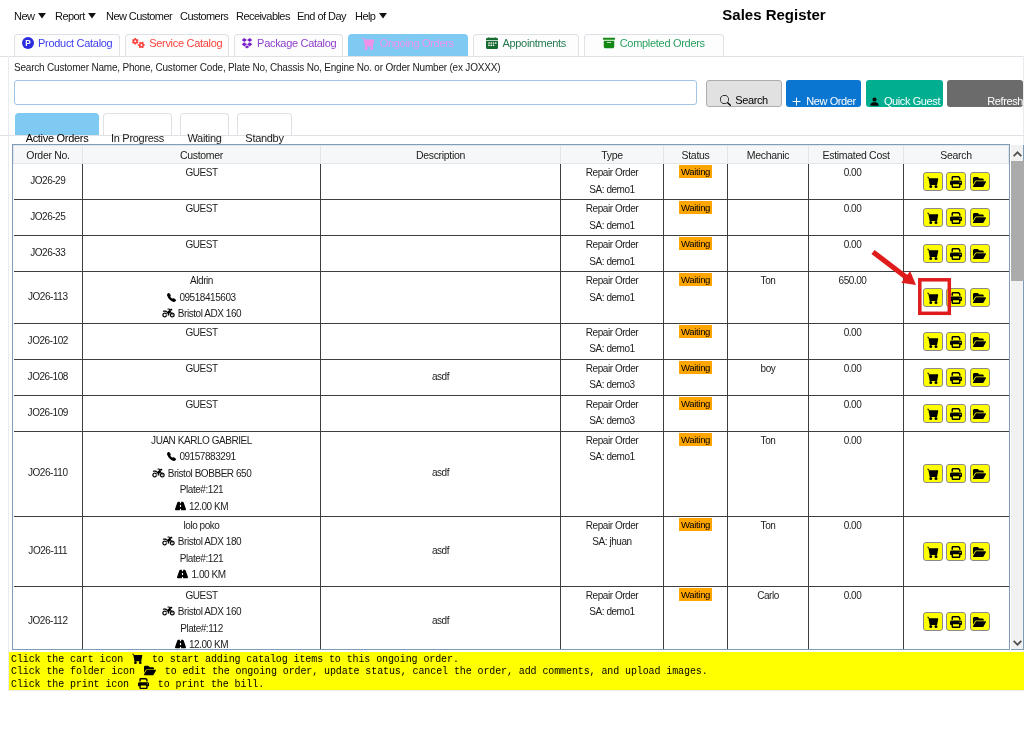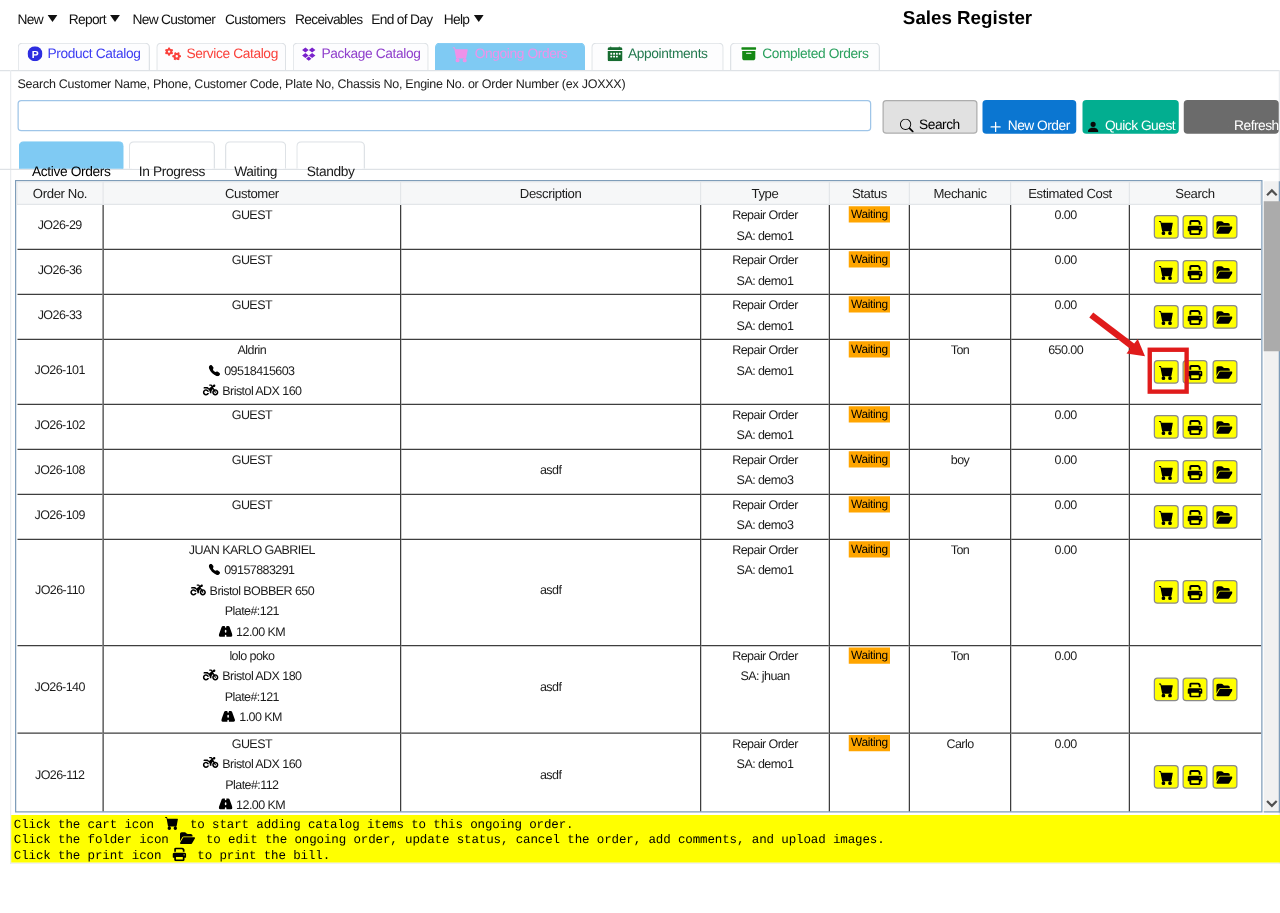--- a/index.html
+++ b/index.html
@@ -90,21 +90,21 @@
 <div class="tab active" style="left:348px;width:120px;">
  <svg width="13" height="13" viewBox="0 0 16 16" fill="#ee92e9">
       <path d="M0 1.5A.5.5 0 0 1 .5 1H2a.5.5 0 0 1 .485.379L2.89 3H14.5a.5.5 0 0 1 .491.592l-1.5 8A.5.5 0 0 1 13 12H4a.5.5 0 0 1-.491-.408L2.01 3.607 1.61 2H.5a.5.5 0 0 1-.5-.5zM5 12a2 2 0 1 0 0 4 2 2 0 0 0 0-4zm7 0a2 2 0 1 0 0 4 2 2 0 0 0 0-4z"></path>
     </svg>
  Ongoing Orders</div>
 <div class="tab" style="left:473px;width:106px;color:#247a50">
  <svg width="12" height="12" viewBox="0 0 16 16" fill="#166b30">
       <path d="M4 .5a.5.5 0 0 0-1 0V1H2a2 2 0 0 0-2 2v1h16V3a2 2 0 0 0-2-2h-1V.5a.5.5 0 0 0-1 0V1H4V.5zM16 14V5H0v9a2 2 0 0 0 2 2h12a2 2 0 0 0 2-2zM3.5 7h1a.5.5 0 0 1 .5.5v1a.5.5 0 0 1-.5.5h-1a.5.5 0 0 1-.5-.5v-1a.5.5 0 0 1 .5-.5zm3 0h1a.5.5 0 0 1 .5.5v1a.5.5 0 0 1-.5.5h-1a.5.5 0 0 1-.5-.5v-1a.5.5 0 0 1 .5-.5zm3 0h1a.5.5 0 0 1 .5.5v1a.5.5 0 0 1-.5.5h-1a.5.5 0 0 1-.5-.5v-1a.5.5 0 0 1 .5-.5zm3 0h1a.5.5 0 0 1 .5.5v1a.5.5 0 0 1-.5.5h-1a.5.5 0 0 1-.5-.5v-1a.5.5 0 0 1 .5-.5zm-9 3h1a.5.5 0 0 1 .5.5v1a.5.5 0 0 1-.5.5h-1a.5.5 0 0 1-.5-.5v-1a.5.5 0 0 1 .5-.5zm3 0h1a.5.5 0 0 1 .5.5v1a.5.5 0 0 1-.5.5h-1a.5.5 0 0 1-.5-.5v-1a.5.5 0 0 1 .5-.5zm3 0h1a.5.5 0 0 1 .5.5v1a.5.5 0 0 1-.5.5h-1a.5.5 0 0 1-.5-.5v-1a.5.5 0 0 1 .5-.5z"></path>
     </svg>
  Appointments</div>
-<div class="tab" style="left:584px;width:120px;color:#2aa05e">
+<div class="tab" style="left:584px;width:140px;color:#2aa05e">
  <svg width="12" height="12" viewBox="0 0 16 16" fill="#148814">
       <path d="M12.643 15C13.979 15 15 13.845 15 12.5V5H1v7.5C1 13.845 2.021 15 3.357 15h9.286zM5.5 7h5a.5.5 0 0 1 0 1h-5a.5.5 0 0 1 0-1zM.8 1a.8.8 0 0 0-.8.8V3a.8.8 0 0 0 .8.8h14.4A.8.8 0 0 0 16 3V1.8a.8.8 0 0 0-.8-.8H.8z"></path>
     </svg>
  Completed Orders</div>
 
 <div class="cbox"></div>
 <div class="slabel">Search Customer Name, Phone, Customer Code, Plate No, Chassis No, Engine No. or Order Number (ex JOXXX)</div>
 <div class="sinput"></div>
 <div class="btn" style="left:706px;width:76px;background:#e1e1e1;border:1px solid #adadad;color:#000;">
  <svg width="11" height="11" viewBox="0 0 16 16" fill="#000">
@@ -178,21 +178,21 @@
             <div style="white-space:nowrap"><span class="abtn"><svg width="12" height="12" viewBox="0 0 16 16" fill="#000">
                   <path d="M0 1.5A.5.5 0 0 1 .5 1H2a.5.5 0 0 1 .485.379L2.89 3H14.5a.5.5 0 0 1 .491.592l-1.5 8A.5.5 0 0 1 13 12H4a.5.5 0 0 1-.491-.408L2.01 3.607 1.61 2H.5a.5.5 0 0 1-.5-.5zM5 12a2 2 0 1 0 0 4 2 2 0 0 0 0-4zm7 0a2 2 0 1 0 0 4 2 2 0 0 0 0-4z"></path>
                 </svg></span><span class="abtn"><svg width="12" height="12" viewBox="0 0 512 512" fill="#000">
                   <path d="M128 0C92.7 0 64 28.7 64 64v96h64V64H354.7L384 93.3V160h64V93.3c0-17-6.7-33.3-18.7-45.3L400 18.7C388 6.7 371.7 0 354.7 0H128zM384 352v32 64H128V384 368 352H384zm64 32h32c17.7 0 32-14.3 32-32V256c0-35.3-28.7-64-64-64H64c-35.3 0-64 28.7-64 64v96c0 17.7 14.3 32 32 32H64v64c0 35.3 28.7 64 64 64H384c35.3 0 64-28.7 64-64V384zM432 248a24 24 0 1 1 0 48 24 24 0 1 1 0-48z"></path>
                 </svg></span><span class="abtn"><svg width="13" height="12" viewBox="0 0 576 512" fill="#000">
                   <path d="M88.7 223.8L0 375.8V96C0 60.7 28.7 32 64 32H181.5c17 0 33.3 6.7 45.3 18.7l26.5 26.5c12 12 28.3 18.7 45.3 18.7H416c35.3 0 64 28.7 64 64v32H144c-22.8 0-43.8 12.1-55.3 31.8zm27.6 16.1C122.1 230 132.6 224 144 224H544c11.5 0 22 6.1 27.7 16.1s5.7 22.2-.1 32.1l-112 192C453.9 474 443.4 480 432 480H32c-11.5 0-22-6.1-27.7-16.1s-5.7-22.2 .1-32.1l112-192z"></path>
                 </svg></span></div>
           </td>
         </tr>
 <tr style="height:36px">
-          <td class="mid">JO26-36</td>
+          <td class="mid">JO26-25</td>
           <td>
             <div style="padding-top:1px">
               <div class="cline">GUEST</div>
             </div>
           </td>
           <td class="mid"></td>
           <td>
             <div style="padding-top:1px">Repair Order<br>SA: demo1</div>
           </td>
           <td><span class="badge">Waiting</span></td>
@@ -234,21 +234,21 @@
             <div style="white-space:nowrap"><span class="abtn"><svg width="12" height="12" viewBox="0 0 16 16" fill="#000">
                   <path d="M0 1.5A.5.5 0 0 1 .5 1H2a.5.5 0 0 1 .485.379L2.89 3H14.5a.5.5 0 0 1 .491.592l-1.5 8A.5.5 0 0 1 13 12H4a.5.5 0 0 1-.491-.408L2.01 3.607 1.61 2H.5a.5.5 0 0 1-.5-.5zM5 12a2 2 0 1 0 0 4 2 2 0 0 0 0-4zm7 0a2 2 0 1 0 0 4 2 2 0 0 0 0-4z"></path>
                 </svg></span><span class="abtn"><svg width="12" height="12" viewBox="0 0 512 512" fill="#000">
                   <path d="M128 0C92.7 0 64 28.7 64 64v96h64V64H354.7L384 93.3V160h64V93.3c0-17-6.7-33.3-18.7-45.3L400 18.7C388 6.7 371.7 0 354.7 0H128zM384 352v32 64H128V384 368 352H384zm64 32h32c17.7 0 32-14.3 32-32V256c0-35.3-28.7-64-64-64H64c-35.3 0-64 28.7-64 64v96c0 17.7 14.3 32 32 32H64v64c0 35.3 28.7 64 64 64H384c35.3 0 64-28.7 64-64V384zM432 248a24 24 0 1 1 0 48 24 24 0 1 1 0-48z"></path>
                 </svg></span><span class="abtn"><svg width="13" height="12" viewBox="0 0 576 512" fill="#000">
                   <path d="M88.7 223.8L0 375.8V96C0 60.7 28.7 32 64 32H181.5c17 0 33.3 6.7 45.3 18.7l26.5 26.5c12 12 28.3 18.7 45.3 18.7H416c35.3 0 64 28.7 64 64v32H144c-22.8 0-43.8 12.1-55.3 31.8zm27.6 16.1C122.1 230 132.6 224 144 224H544c11.5 0 22 6.1 27.7 16.1s5.7 22.2-.1 32.1l-112 192C453.9 474 443.4 480 432 480H32c-11.5 0-22-6.1-27.7-16.1s-5.7-22.2 .1-32.1l112-192z"></path>
                 </svg></span></div>
           </td>
         </tr>
 <tr style="height:51px">
-          <td class="mid">JO26-101</td>
+          <td class="mid">JO26-113</td>
           <td>
             <div style="padding-top:1px">
               <div class="cline">Aldrin</div>
               <div class="cline"><svg width="9" height="9" viewBox="0 0 16 16" fill="#000">
                   <path d="M1.885.511a1.745 1.745 0 0 1 2.61.163L6.29 2.98c.329.423.445.974.315 1.494l-.547 2.19a.678.678 0 0 0 .178.643l2.457 2.457a.678.678 0 0 0 .644.178l2.189-.547a1.745 1.745 0 0 1 1.494.315l2.306 1.794c.829.645.905 1.87.163 2.611l-1.034 1.034c-.74.74-1.846 1.065-2.877.702a18.634 18.634 0 0 1-7.01-4.42 18.634 18.634 0 0 1-4.42-7.009c-.362-1.03-.037-2.137.703-2.877L1.885.511z"></path>
                 </svg>09518415603</div>
               <div class="cline"><svg width="13" height="10" viewBox="0 0 640 512" fill="#000">
                   <path d="M280 32c-13.3 0-24 10.7-24 24s10.7 24 24 24h57.7l16.4 30.3L256 192l-45.3-45.3c-12-12-28.3-18.7-45.3-18.7H64c-17.7 0-32 14.3-32 32v32h96c88.4 0 160 71.6 160 160c0 11-1.1 21.7-3.2 32h70.4c-2.1-10.3-3.2-21-3.2-32c0-52.2 25-98.6 63.7-127.8l15.4 28.6C402.4 276.3 384 312 384 352c0 70.7 57.3 128 128 128s128-57.3 128-128s-57.3-128-128-128c-13.5 0-26.5 2.1-38.7 6L418.2 128H480c17.7 0 32-14.3 32-32V64c0-17.7-14.3-32-32-32H459.6c-7.5 0-14.7 2.6-20.5 7.4L391.7 78.9l-14-26c-7-12.9-20.5-21-35.2-21H280zM462.7 311.2l28.2 52.2c6.3 11.7 20.9 16 32.5 9.7s16-20.9 9.7-32.5l-28.2-52.2c2.3-.3 4.7-.4 7.1-.4c35.3 0 64 28.7 64 64s-28.7 64-64 64s-64-28.7-64-64c0-15.5 5.5-29.7 14.7-40.8zM187.3 376c-9.5 23.5-32.5 40-59.3 40c-35.3 0-64-28.7-64-64s28.7-64 64-64c26.9 0 49.9 16.5 59.3 40h66.4C242.5 268.8 190.5 224 128 224C57.3 224 0 281.3 0 352s57.3 128 128 128c62.5 0 114.5-44.8 125.8-104H187.3z"></path>
                 </svg>Bristol ADX 160</div>
             </div>
@@ -390,21 +390,21 @@
             <div style="white-space:nowrap"><span class="abtn"><svg width="12" height="12" viewBox="0 0 16 16" fill="#000">
                   <path d="M0 1.5A.5.5 0 0 1 .5 1H2a.5.5 0 0 1 .485.379L2.89 3H14.5a.5.5 0 0 1 .491.592l-1.5 8A.5.5 0 0 1 13 12H4a.5.5 0 0 1-.491-.408L2.01 3.607 1.61 2H.5a.5.5 0 0 1-.5-.5zM5 12a2 2 0 1 0 0 4 2 2 0 0 0 0-4zm7 0a2 2 0 1 0 0 4 2 2 0 0 0 0-4z"></path>
                 </svg></span><span class="abtn"><svg width="12" height="12" viewBox="0 0 512 512" fill="#000">
                   <path d="M128 0C92.7 0 64 28.7 64 64v96h64V64H354.7L384 93.3V160h64V93.3c0-17-6.7-33.3-18.7-45.3L400 18.7C388 6.7 371.7 0 354.7 0H128zM384 352v32 64H128V384 368 352H384zm64 32h32c17.7 0 32-14.3 32-32V256c0-35.3-28.7-64-64-64H64c-35.3 0-64 28.7-64 64v96c0 17.7 14.3 32 32 32H64v64c0 35.3 28.7 64 64 64H384c35.3 0 64-28.7 64-64V384zM432 248a24 24 0 1 1 0 48 24 24 0 1 1 0-48z"></path>
                 </svg></span><span class="abtn"><svg width="13" height="12" viewBox="0 0 576 512" fill="#000">
                   <path d="M88.7 223.8L0 375.8V96C0 60.7 28.7 32 64 32H181.5c17 0 33.3 6.7 45.3 18.7l26.5 26.5c12 12 28.3 18.7 45.3 18.7H416c35.3 0 64 28.7 64 64v32H144c-22.8 0-43.8 12.1-55.3 31.8zm27.6 16.1C122.1 230 132.6 224 144 224H544c11.5 0 22 6.1 27.7 16.1s5.7 22.2-.1 32.1l-112 192C453.9 474 443.4 480 432 480H32c-11.5 0-22-6.1-27.7-16.1s-5.7-22.2 .1-32.1l112-192z"></path>
                 </svg></span></div>
           </td>
         </tr>
 <tr style="height:70px">
-          <td class="mid">JO26-140</td>
+          <td class="mid">JO26-111</td>
           <td>
             <div style="padding-top:1px">
               <div class="cline">lolo poko</div>
               <div class="cline"><svg width="13" height="10" viewBox="0 0 640 512" fill="#000">
                   <path d="M280 32c-13.3 0-24 10.7-24 24s10.7 24 24 24h57.7l16.4 30.3L256 192l-45.3-45.3c-12-12-28.3-18.7-45.3-18.7H64c-17.7 0-32 14.3-32 32v32h96c88.4 0 160 71.6 160 160c0 11-1.1 21.7-3.2 32h70.4c-2.1-10.3-3.2-21-3.2-32c0-52.2 25-98.6 63.7-127.8l15.4 28.6C402.4 276.3 384 312 384 352c0 70.7 57.3 128 128 128s128-57.3 128-128s-57.3-128-128-128c-13.5 0-26.5 2.1-38.7 6L418.2 128H480c17.7 0 32-14.3 32-32V64c0-17.7-14.3-32-32-32H459.6c-7.5 0-14.7 2.6-20.5 7.4L391.7 78.9l-14-26c-7-12.9-20.5-21-35.2-21H280zM462.7 311.2l28.2 52.2c6.3 11.7 20.9 16 32.5 9.7s16-20.9 9.7-32.5l-28.2-52.2c2.3-.3 4.7-.4 7.1-.4c35.3 0 64 28.7 64 64s-28.7 64-64 64s-64-28.7-64-64c0-15.5 5.5-29.7 14.7-40.8zM187.3 376c-9.5 23.5-32.5 40-59.3 40c-35.3 0-64-28.7-64-64s28.7-64 64-64c26.9 0 49.9 16.5 59.3 40h66.4C242.5 268.8 190.5 224 128 224C57.3 224 0 281.3 0 352s57.3 128 128 128c62.5 0 114.5-44.8 125.8-104H187.3z"></path>
                 </svg>Bristol ADX 180</div>
               <div class="cline">Plate#:121</div>
               <div class="cline"><svg width="11" height="10" viewBox="0 0 576 512" fill="#000">
                   <path d="M256 32H181.2c-27.1 0-51.3 17.1-60.3 42.6L3.1 407.2C1.1 413 0 419.2 0 425.4C0 457.2 25.8 483 57.6 483H256V432c0-17.7 14.3-32 32-32s32 14.3 32 32v51H518.4c31.8 0 57.6-25.8 57.6-57.6c0-6.2-1.1-12.4-3.1-18.2L455.1 74.6C446 49.1 421.9 32 394.8 32H320V80c0 17.7-14.3 32-32 32s-32-14.3-32-32V32zm64 192v64c0 17.7-14.3 32-32 32s-32-14.3-32-32V224c0-17.7 14.3-32 32-32s32 14.3 32 32z"></path>
                 </svg>1.00 KM</div>

